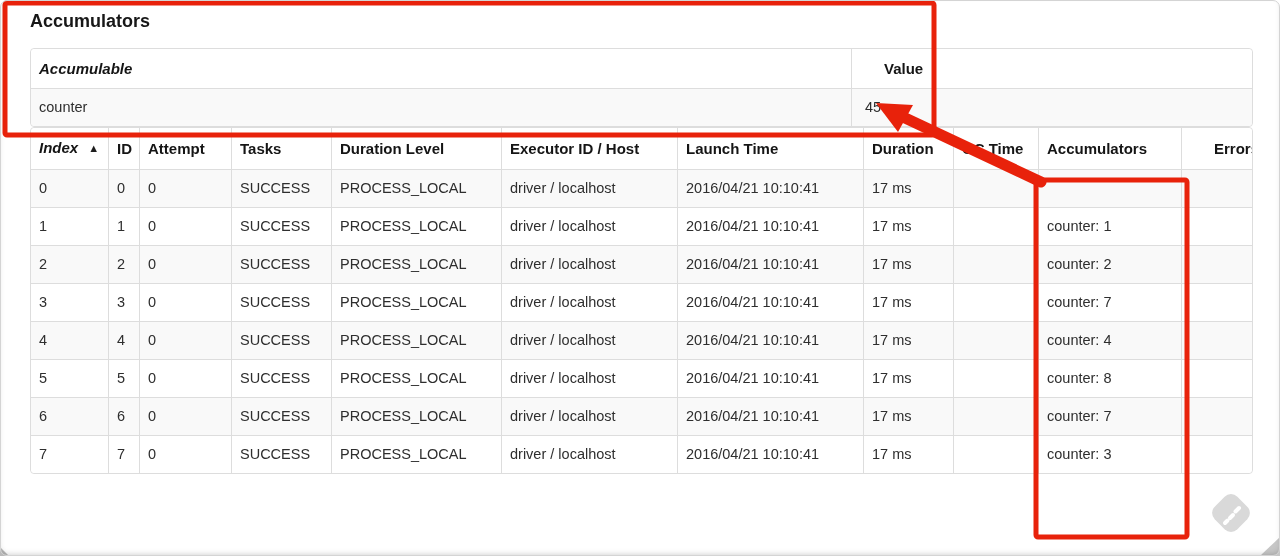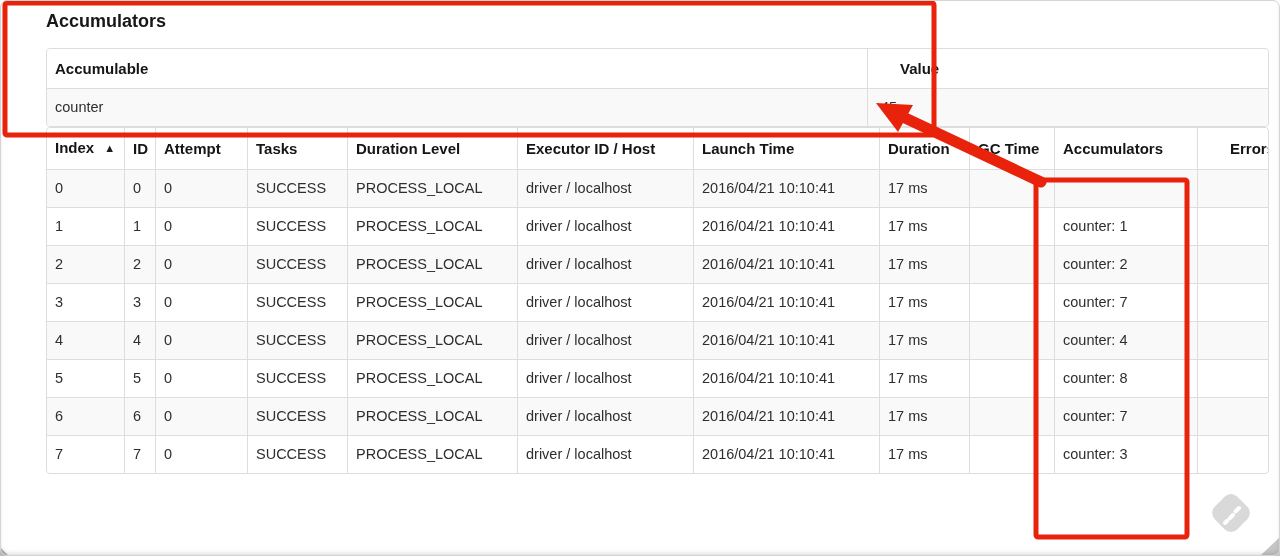--- a/index.html
+++ b/index.html
@@ -5,21 +5,21 @@
   * { box-sizing: border-box; }
   html, body { margin: 0; padding: 0; }
   body {
     width: 1280px; height: 556px;
     background: #ffffff;
     font-family: "Liberation Sans", "DejaVu Sans", sans-serif;
     color: #2e2e2e;
     position: relative;
     overflow: hidden;
   }
-  .page { position: absolute; inset: 0; padding: 10px 29px 0 30px; margin-left: 16px; }
+  .page { position: absolute; inset: 0; padding: 10px 29px 0 30px; }
 
   h2.section-title {
     margin: 0;
     font-size: 18px;
     line-height: 22px;
     font-weight: bold;
     color: #171717;
   }
   #accumulators-title { margin: 0 0 16px 0; }
   #tasks-title { margin: 27px 0 15px 0; }
@@ -47,21 +47,21 @@
     font-weight: bold;
     font-size: 15px;
     color: #151515;
     padding: 9px 8px;
     border-top: none;
     background: #ffffff;
   }
   table.ui-table th:first-child, table.ui-table td:first-child { border-left: none; }
   table.ui-table tbody tr:nth-child(odd) { background: #f9f9f9; }
   table.ui-table tbody tr:nth-child(even) { background: #ffffff; }
-  table.ui-table thead th:first-child { border-top-left-radius: 4px; }
+  table.ui-table thead th:first-child { border-top-left-radius: 4px; font-style: italic; }
   table.ui-table thead th:last-child { border-top-right-radius: 4px; padding-left: 32px; }
   table.ui-table tbody tr:last-child td:first-child { border-bottom-left-radius: 4px; }
   table.ui-table tbody tr:last-child td:last-child { border-bottom-right-radius: 4px; padding-left: 13px; }
 
   .sort-icon {
     font-size: 11px;
     margin-left: 10px;
     color: #1d1d1d;
     position: relative;
     top: -1px;

